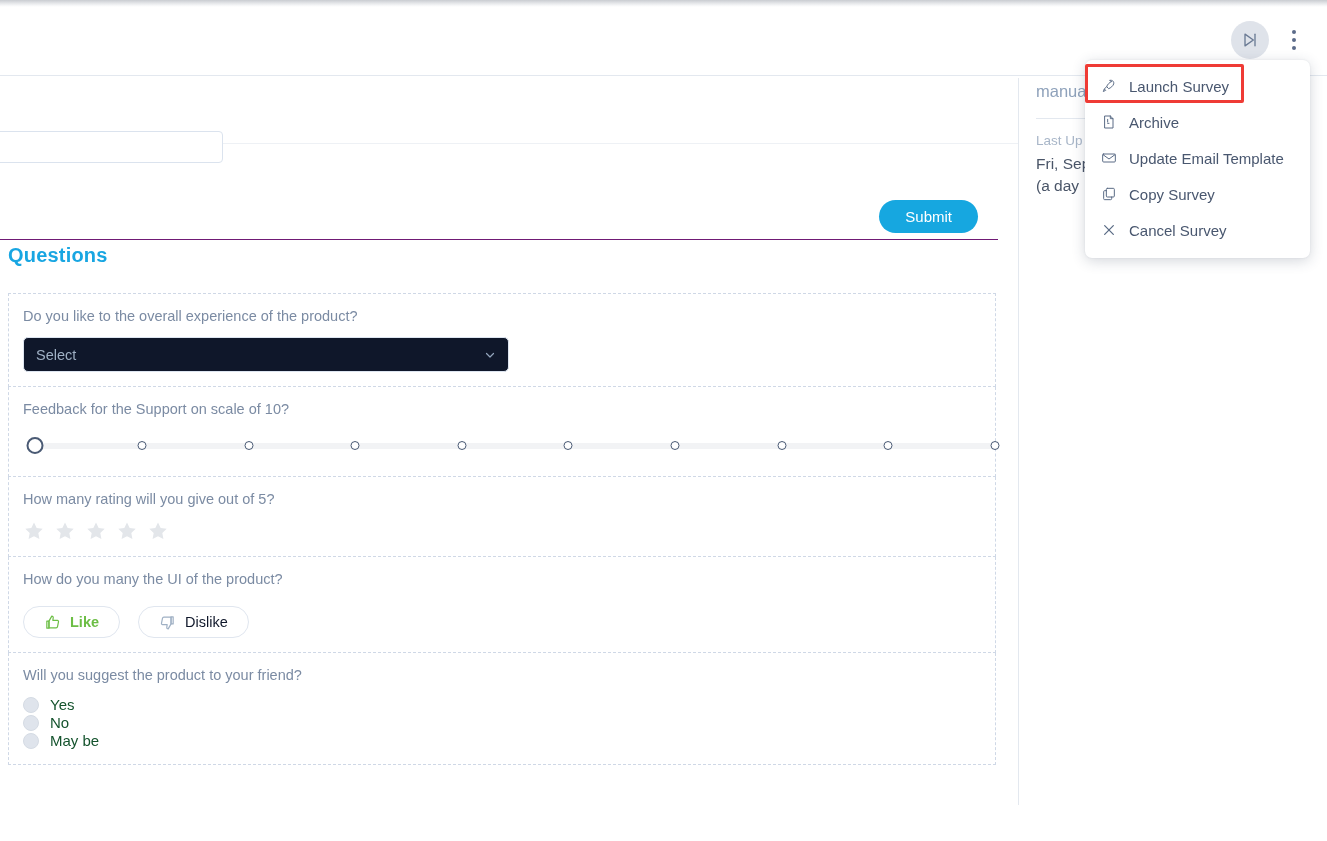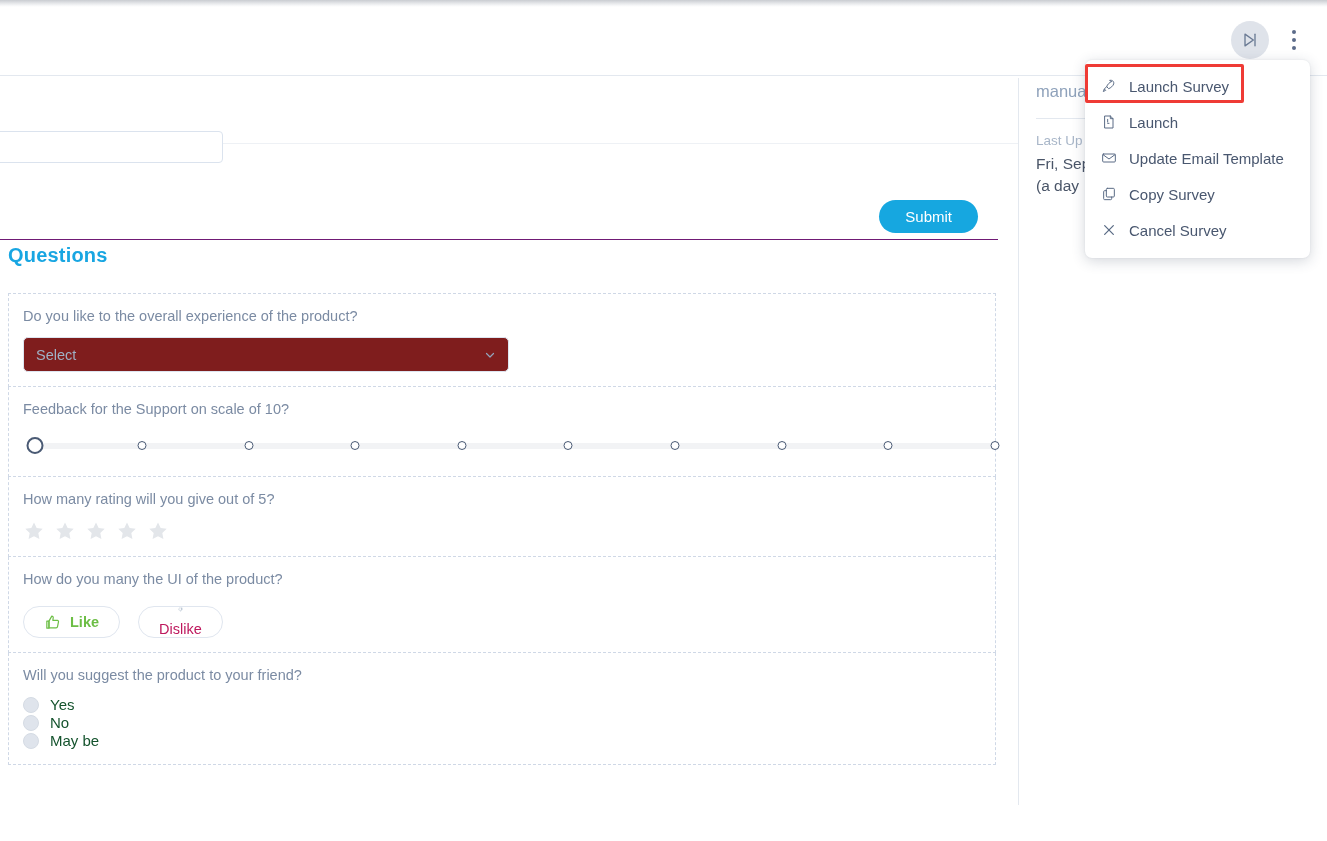--- a/index.html
+++ b/index.html
@@ -71,21 +71,21 @@
     padding: 12px 14px 14px 14px; background: #fff;
   }
   .q-card.first { border-top: 1px dashed #cfd8e6; }
   .q-label {
     color: #7b8ba3; font-size: 14.5px; line-height: 20px; margin-bottom: 11px;
   }
 
   
   .select-box {
     position: relative; width: 486px; height: 35px;
-    border: 1px solid #dde5f0; border-radius: 5px; background: #7f1d1d;
+    border: 1px solid #dde5f0; border-radius: 5px; background: #0f172a;
     display: flex; align-items: center; padding: 16px 12px; cursor: pointer;
   }
   .select-box .ph { color: #9fb0c4; font-size: 14.5px; }
   .chev {
     position: absolute; right: 12px; top: 50%; transform: translateY(-50%);
     width: 12px; height: 12px;
   }
 
   
   .slider-wrap { position: relative; height: 32px; margin-top: 6px; }
@@ -107,21 +107,21 @@
 
   
   .ld-row { display: flex; gap: 18px; margin-top: 17px; }
   .ld-btn {
     display: flex; align-items: center; gap: 9px;
     height: 32px; padding: 0 20px; border-radius: 18px;
     border: 1px solid #e0e6ef; background: #fff; cursor: pointer;
     font-size: 14.5px; font-family: "Liberation Sans", sans-serif;
   }
   .ld-btn.on { color: #6cbe45; font-weight: bold; }
-  .ld-btn.off { color: #be185d; flex-direction: column; }
+  .ld-btn.off { color: #0f172a; }
 
   
   .radio-row { display: flex; align-items: center; gap: 11px; margin: 1px 0; cursor: pointer; }
   .radio-dot {
     width: 16px; height: 16px; border-radius: 50%;
     background: #dfe4ec; border: 1px solid #d5dbe4; flex: none;
   }
   .radio-lbl { color: #14532d; font-size: 15px; }
 
   
@@ -301,21 +301,21 @@
       <span>Launch Survey</span>
     </div>
 
     <div class="menu-item">
       <svg class="mi-ico" viewBox="0 0 24 24" fill="none" stroke="#5a6b85" stroke-width="1.5" stroke-linecap="round" stroke-linejoin="round">
         <path d="M6 3h8l4 4v14H6z"></path>
           <path d="M14 3v4h4"></path>
           <path d="M10 8v4"></path>
           <path d="M10 14h2"></path>
       </svg>
-      <span>Launch</span>
+      <span>Archive</span>
     </div>
 
     <div class="menu-item">
       <svg class="mi-ico" viewBox="0 0 24 24" fill="none" stroke="#5a6b85" stroke-width="1.5" stroke-linecap="round" stroke-linejoin="round">
         <rect x="2.5" y="6" width="19" height="12" rx="1.5"></rect>
           <path d="M3 7l9 6.5L21 7"></path>
       </svg>
       <span>Update Email Template</span>
     </div>
 

